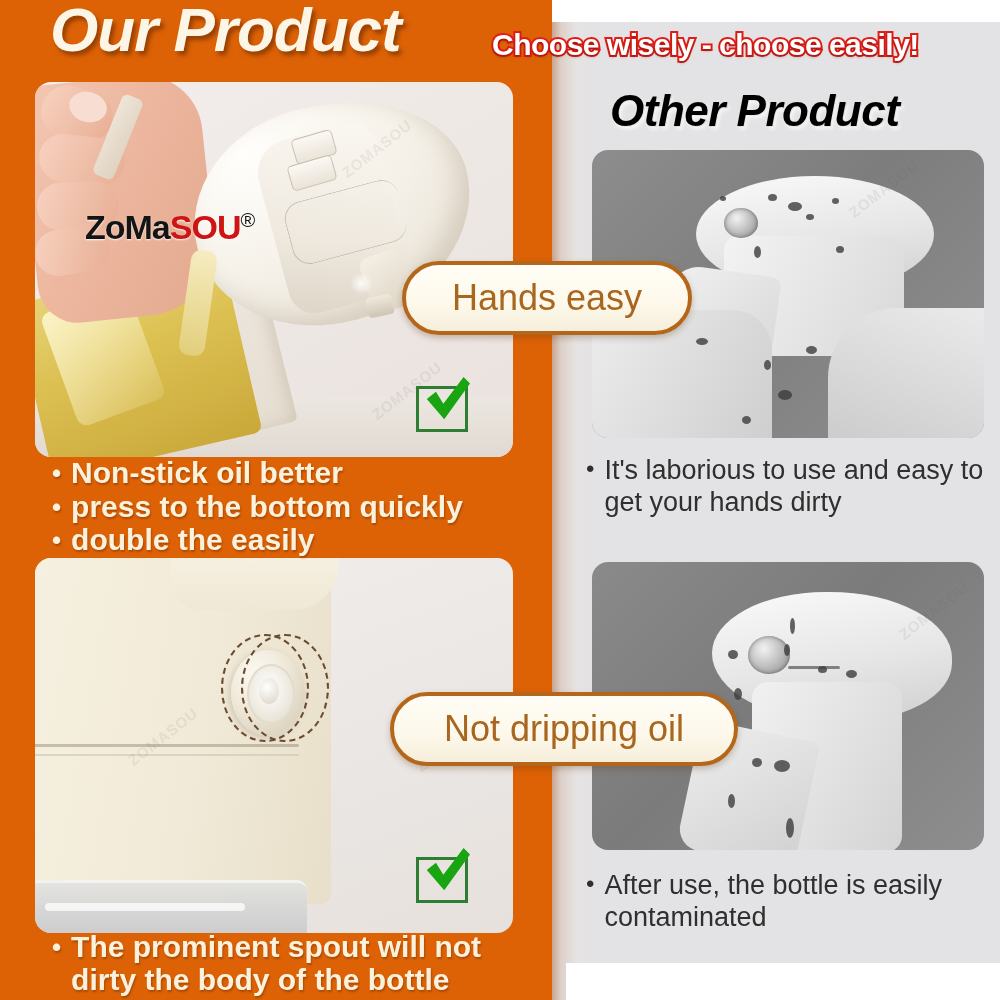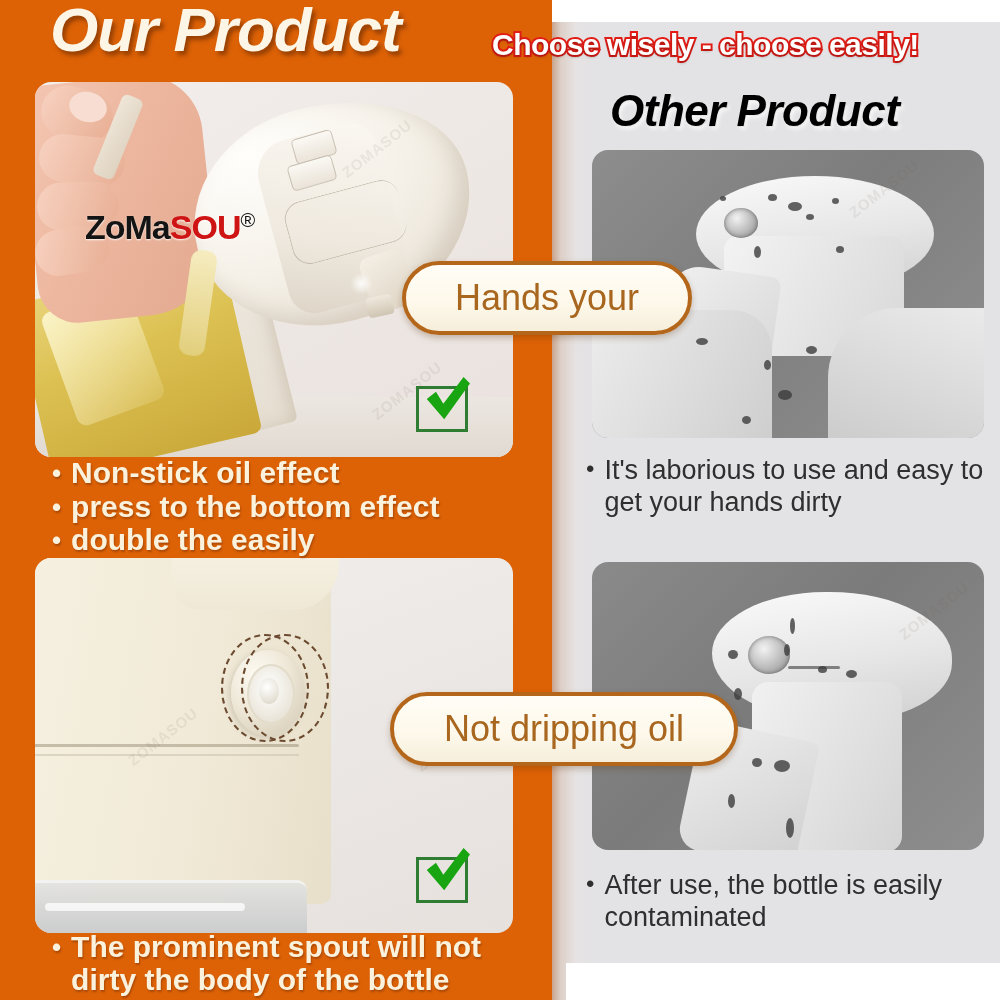--- a/index.html
+++ b/index.html
@@ -336,37 +336,37 @@
     <span class="spot" style="left:254px;top:108px;width:11px;height:8px;"></span>
     <span class="spot" style="left:142px;top:126px;width:8px;height:12px;"></span>
     <span class="spot" style="left:160px;top:196px;width:10px;height:9px;"></span>
     <span class="spot" style="left:182px;top:198px;width:16px;height:12px;"></span>
     <span class="spot" style="left:136px;top:232px;width:7px;height:14px;"></span>
     <span class="spot" style="left:194px;top:256px;width:8px;height:20px;"></span>
     <div class="wm" style="left:300px;top:40px;">ZOMASOU</div>
   </div>
 
   <div class="pill pill-1">
-    <span>Hands your</span>
+    <span>Hands easy</span>
   </div>
   <div class="pill pill-2">
     <span>Not dripping oil</span>
   </div>
 
   <div class="check check-1"></div>
   <div class="check check-2"></div>
 
   <div class="bullets left-bullets">
     <div class="row">
       <span class="dot">•</span>
-      <span>Non-stick oil effect</span>
-    </div>
-    <div class="row">
-      <span class="dot">•</span>
-      <span>press to the bottom effect</span>
+      <span>Non-stick oil better</span>
+    </div>
+    <div class="row">
+      <span class="dot">•</span>
+      <span>press to the bottom quickly</span>
     </div>
     <div class="row">
       <span class="dot">•</span>
       <span>double the easily</span>
     </div>
   </div>
 
   <div class="bullets bottom-left-bullets">
     <div class="row">
       <span class="dot">•</span>

